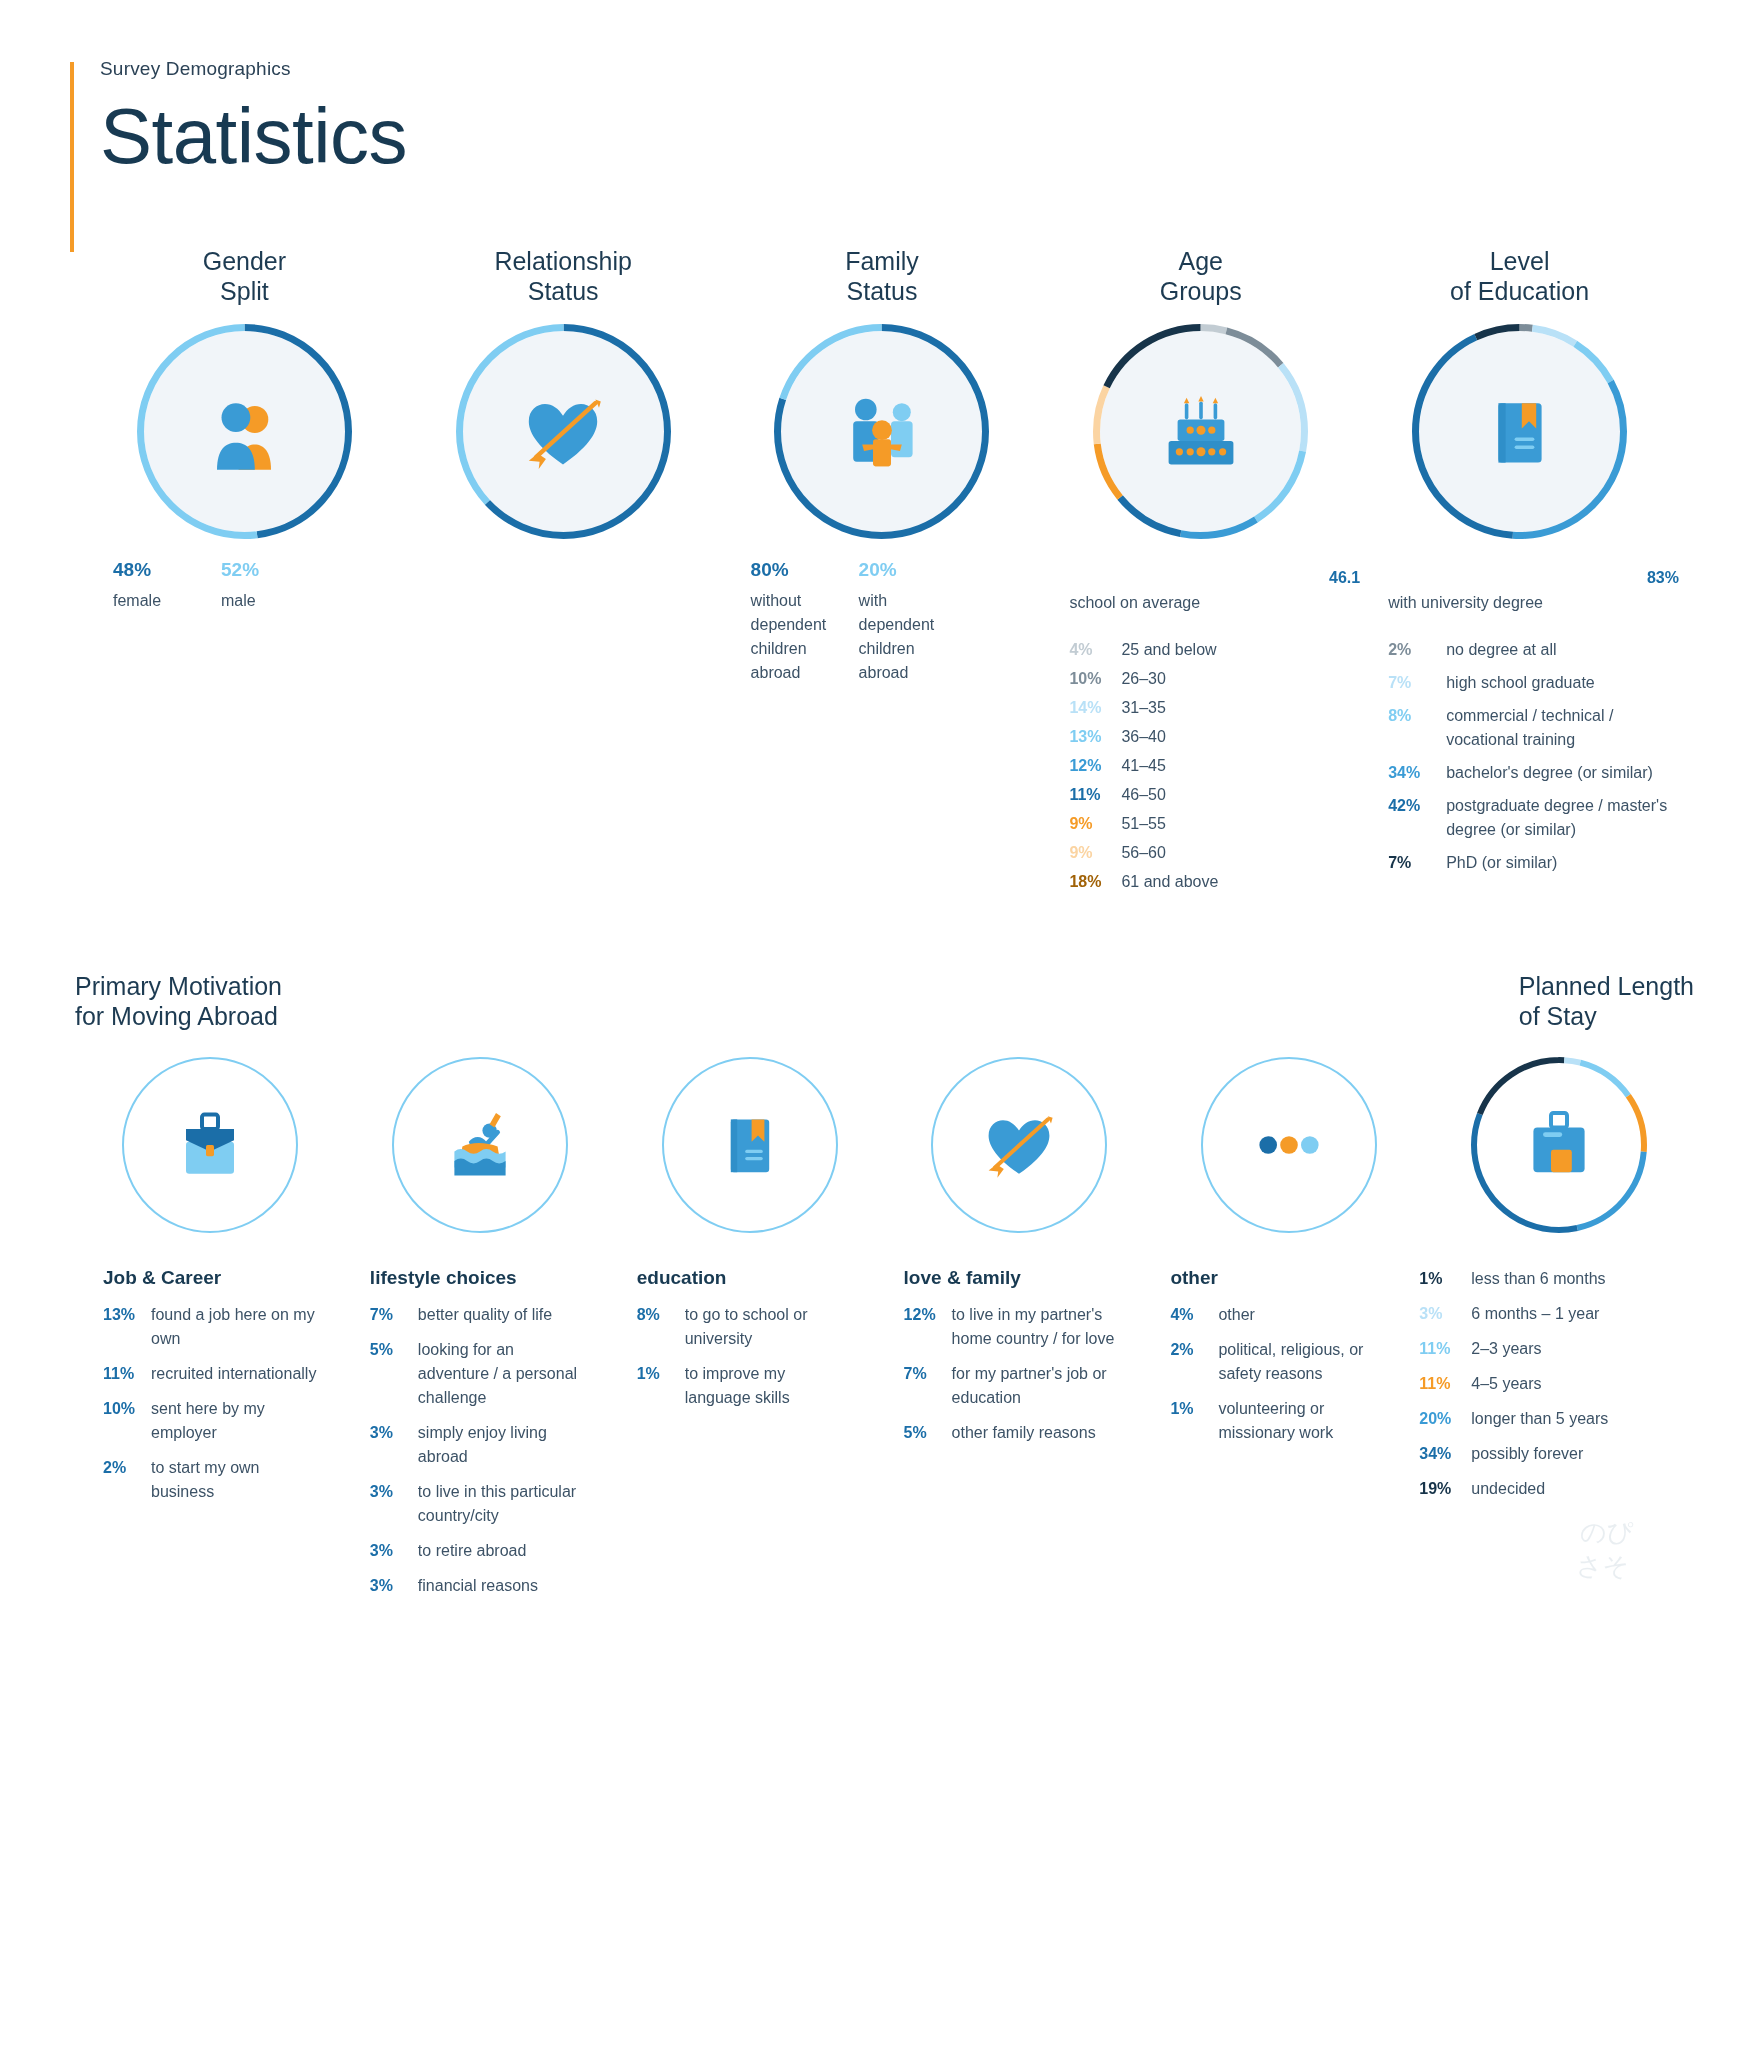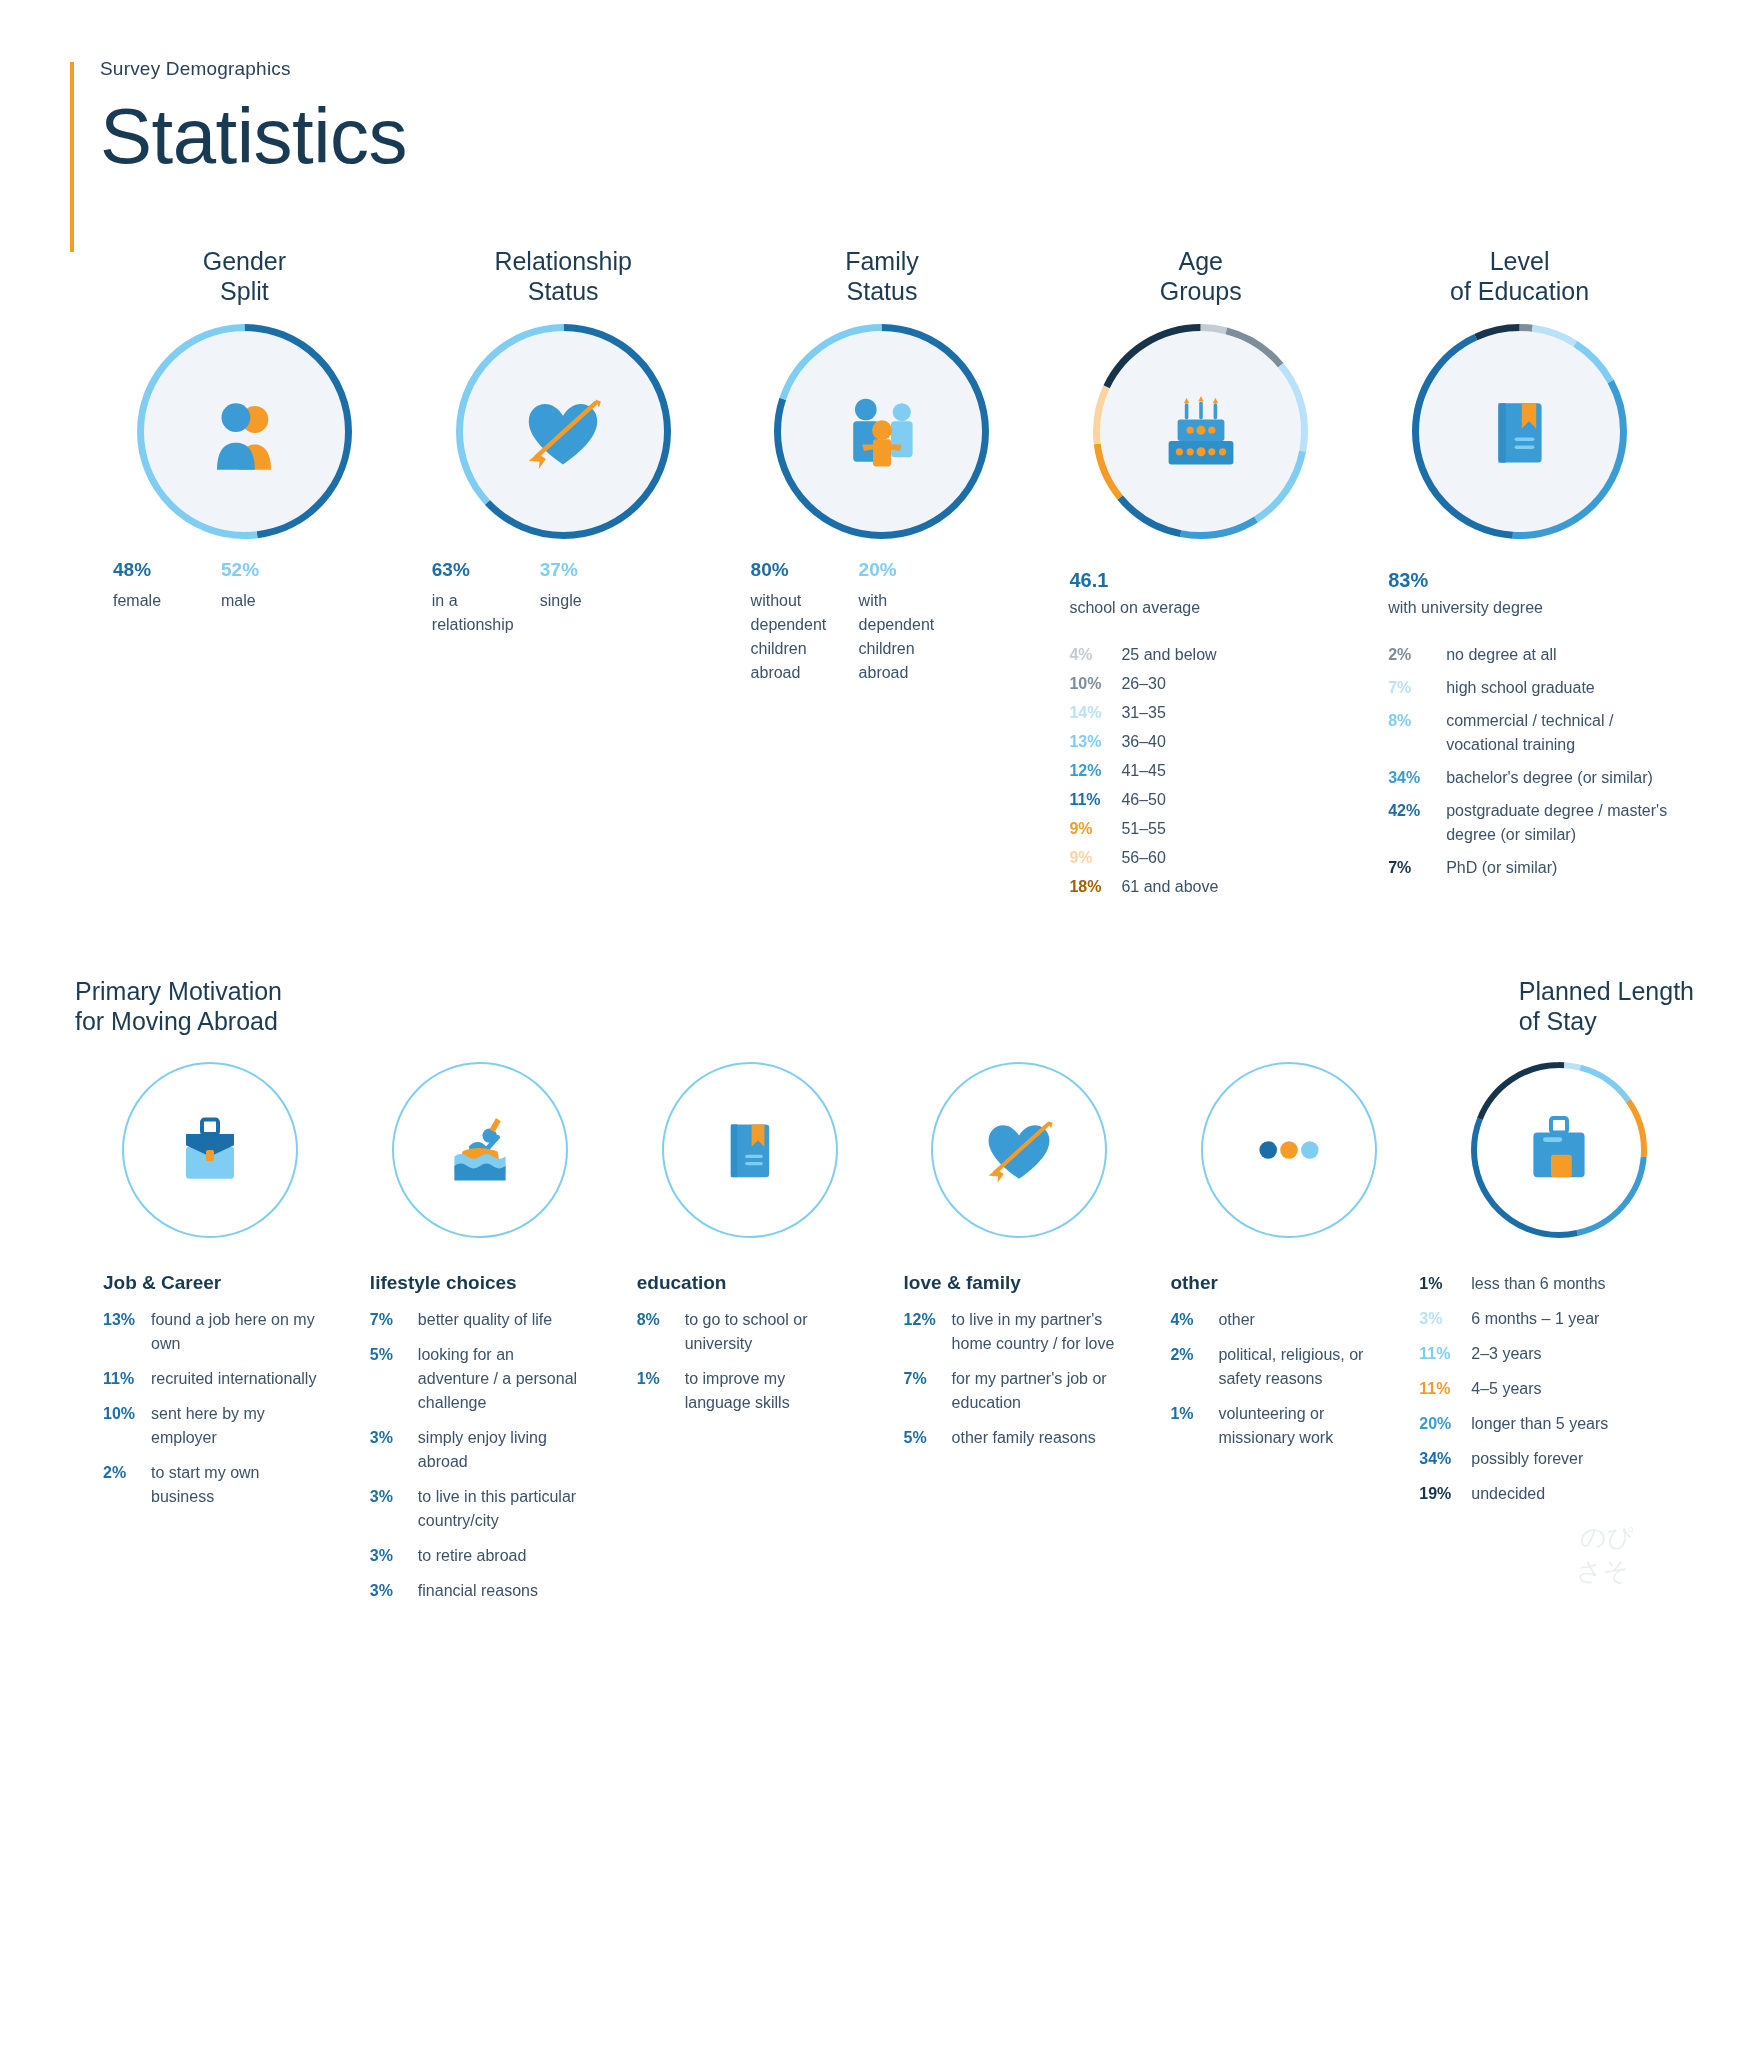--- a/index.html
+++ b/index.html
@@ -87,21 +87,21 @@
   .pair .lbl {
     font-size: 16px;
     line-height: 24px;
     color: #3c5266;
   }
 
   .lead {
     margin-top: 30px;
     padding-left: 28px;
   }
-  .lead .num { font-size: 20px; font-weight: bold; color: #1b6ea8; }
+  .lead .num { font-size: 16px; font-weight: bold; color: #1b6ea8; text-align: right; }
   .lead .lbl { font-size: 16px; color: #3c5266; margin-top: 7px; }
 
   .list { margin-top: 26px; padding-left: 28px; }
   .list-item {
     display: flex;
     font-size: 16px;
     line-height: 24px;
     margin-bottom: 5px;
   }
   .list-item .pc {
@@ -226,30 +226,20 @@
               <path d="M50,86 C18,64 12,48 12,38 C12,26 21,19 30,19 C38,19 45,24 50,32 C55,24 62,19 70,19 C79,19 88,26 88,38 C88,48 82,64 50,86 Z" fill="#3a9bd5"></path>
               <line x1="20" y1="78" x2="86" y2="18" stroke="#f59b27" stroke-width="5" stroke-linecap="round"></line>
               <path d="M86,14 l6,2 -2,7 Z" fill="#f59b27"></path>
               <path d="M22,74 l-10,8 12,1 -1,8 8,-11 Z" fill="#f59b27"></path>
             </svg>
           </div>
           <svg width="215" height="215" viewBox="0 0 215 215" style="position: absolute; left: 0px; top: 0px;">
             <circle cx="107.5" cy="107.5" r="104" fill="none" stroke="#1b6ea8" stroke-width="7" stroke-dasharray="411.6743013264065 241.7769706202705" stroke-dashoffset="0" transform="rotate(-90 107.5 107.5)"></circle>
             <circle cx="107.5" cy="107.5" r="104" fill="none" stroke="#7fcdf2" stroke-width="7" stroke-dasharray="241.7769706202705 411.6743013264065" stroke-dashoffset="-411.6743013264065" transform="rotate(-90 107.5 107.5)"></circle>
           </svg>
-        </div>
-      </div>
-      <div class="pair-row">
-        <div class="pair">
-          <div class="num" style="color: rgb(27, 110, 168);">63%</div>
-          <div class="lbl">in a relationship</div>
-        </div>
-        <div class="pair">
-          <div class="num" style="color: rgb(127, 205, 242);">37%</div>
-          <div class="lbl">single</div>
         </div>
       </div>
     </div>
     <div class="stat-col">
       <div class="stat-title">
         <div>Family</div>
         <div>Status</div>
       </div>
       <div class="donut-wrap">
         <div class="donut">

